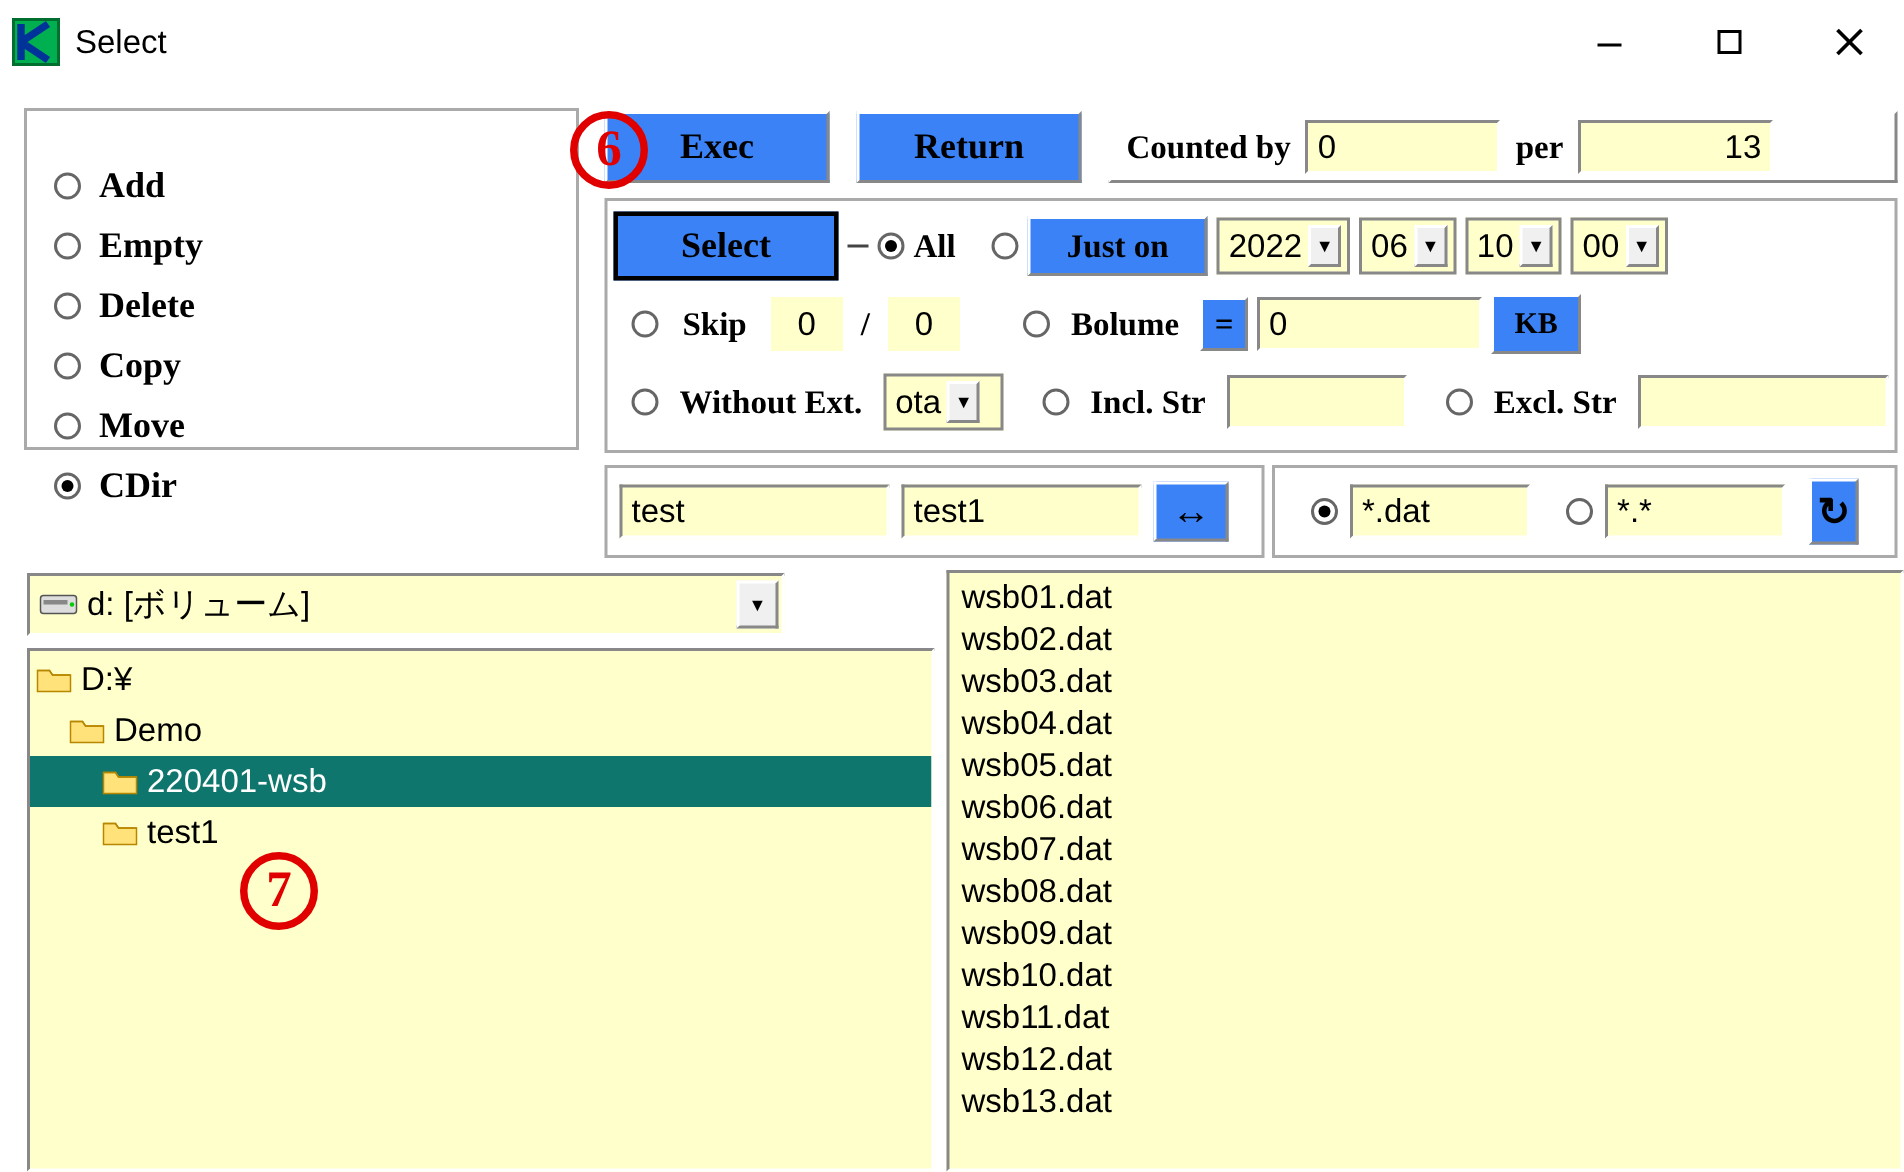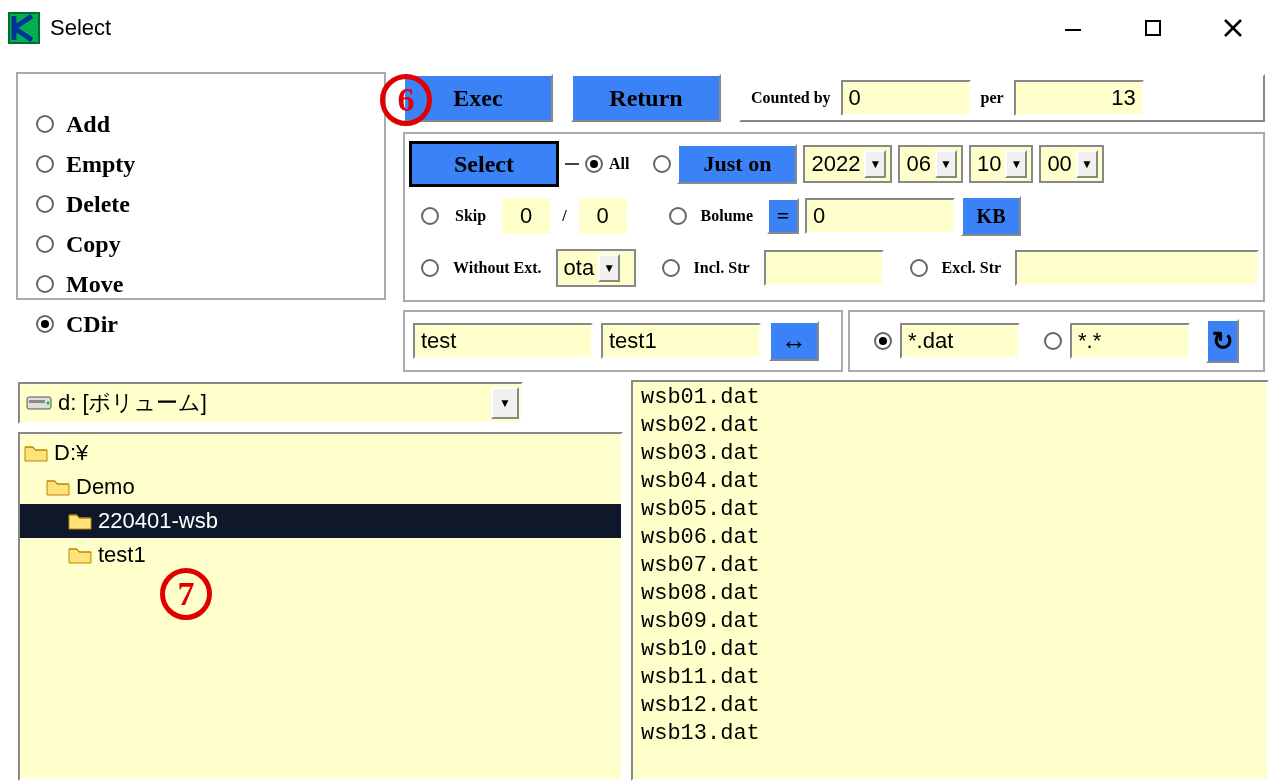--- a/index.html
+++ b/index.html
@@ -133,44 +133,44 @@
     background:#FFFFCC;
     border:2px solid #888; border-bottom-color:#fff; border-right-color:#fff;
     font-family:Arial,sans-serif;font-size:22px;
     padding-top:2px;
     overflow:hidden;
   }
   .tree-row {
     display:flex;align-items:center;height:34px;gap:6px;padding-left:4px;
     cursor:pointer;
   }
-  .tree-row.sel { background:#0f172a;color:#fff; }
+  .tree-row.sel { background:#0f766e;color:#fff; }
   .folder-icon{width:24px;height:20px;flex-shrink:0;}
   .file-list {
     position:absolute; left:623px; top:318px; right:0; bottom:0;
     background:#FFFFCC;
     border:2px solid #888;border-bottom-color:#fff;border-right-color:#fff;
-    font-family:Liberation Mono, monospace;font-size:22px;
+    font-family:Liberation Sans, sans-serif;font-size:22px;
     padding:2px 8px;
     overflow:hidden;
   }
   .file-row{height:28px;line-height:28px;cursor:pointer;}
   .filter-group{
     position:absolute;left:395px;top:70px;right:4px;height:170px;
     border:2px solid #aaa;padding:4px;
   }
   .name-group{
     position:absolute;left:395px;top:248px;width:440px;height:62px;
     border:2px solid #aaa;display:flex;align-items:center;gap:8px;padding:0 8px;
   }
   .ext-group{
     position:absolute;left:840px;top:248px;right:4px;height:62px;
     border:2px solid #aaa;display:flex;align-items:center;gap:8px;padding:0 24px;
   }
-  .label-b{font-weight:bold;font-size:16px;}
+  .label-b{font-weight:bold;font-size:22px;}
   .skip-box{
     background:#FFFFCC;width:48px;height:36px;display:inline-flex;
     align-items:center;justify-content:center;font-family:Arial,sans-serif;font-size:22px;
     border:1px solid transparent;
   }
 </style>
 </head>
 <body>
 
 <div class="titlebar">

